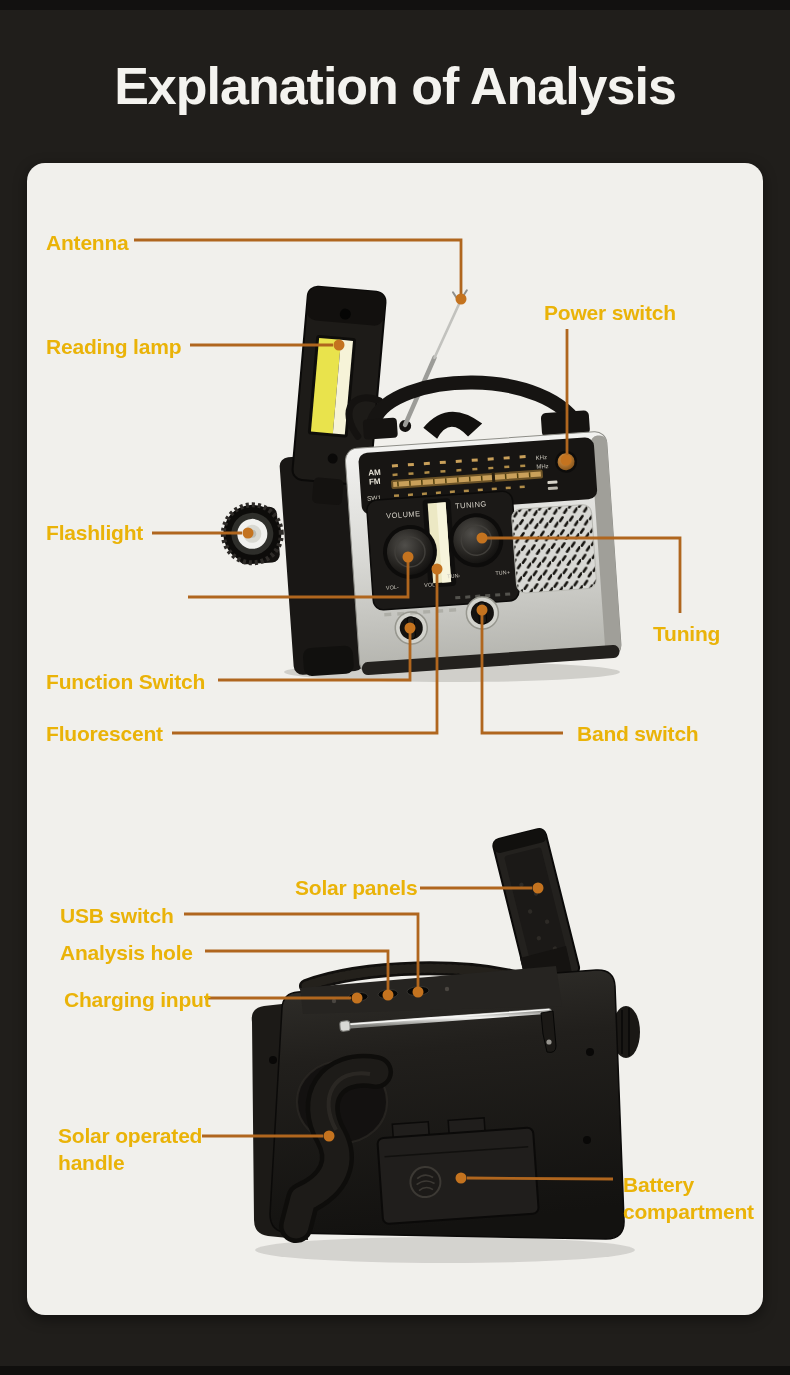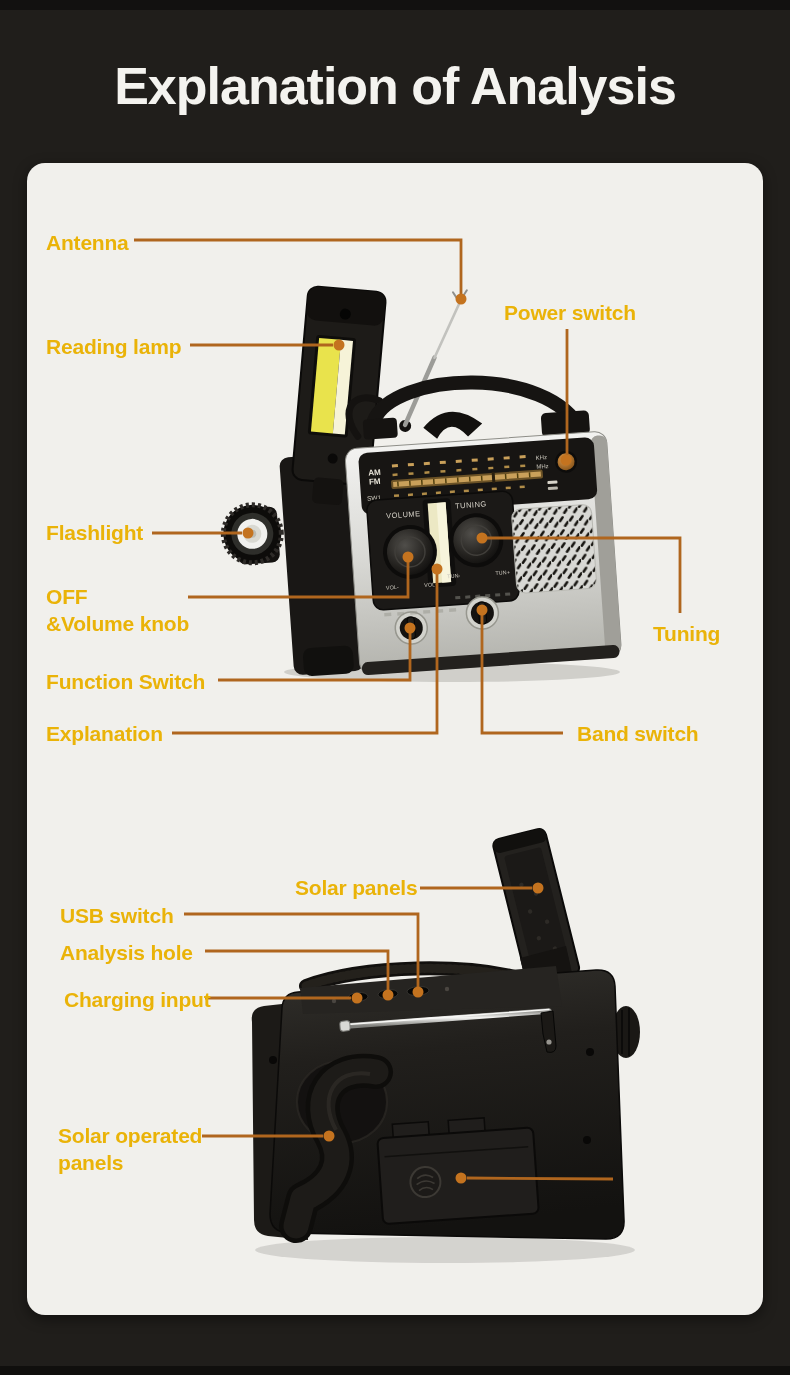--- a/index.html
+++ b/index.html
@@ -298,33 +298,33 @@
         <circle class="cd" cx="329" cy="1136" r="5.5"></circle>
     </g>
     <g>
       <polyline class="cl" points="467,1178 613,1179"></polyline>
         <circle class="cd" cx="461" cy="1178" r="5.5"></circle>
     </g>
   </svg>
 
   <div class="lbl" style="left:46px;top:229px">Antenna</div>
   <div class="lbl" style="left:46px;top:333px">Reading lamp</div>
-  <div class="lbl" style="left:504px;top:299px">Power switch</div>
+  <div class="lbl" style="left:544px;top:299px">Power switch</div>
   <div class="lbl" style="left:46px;top:519px">Flashlight</div>
-  <div class="lbl" style="left:46px;top:583px">
-    <div>OFF</div>
-    <div>&amp;Volume knob</div>
-  </div>
   <div class="lbl" style="left:46px;top:668px">Function Switch</div>
-  <div class="lbl" style="left:46px;top:720px">Explanation</div>
+  <div class="lbl" style="left:46px;top:720px">Fluorescent</div>
   <div class="lbl" style="left:653px;top:620px">Tuning</div>
   <div class="lbl" style="left:577px;top:720px">Band switch</div>
 
   <div class="lbl" style="left:295px;top:874px">Solar panels</div>
   <div class="lbl" style="left:60px;top:902px">USB switch</div>
   <div class="lbl" style="left:60px;top:939px">Analysis hole</div>
   <div class="lbl" style="left:64px;top:986px">Charging input</div>
   <div class="lbl" style="left:58px;top:1122px">
     <div>Solar operated</div>
-    <div>panels</div>
+    <div>handle</div>
   </div>
+  <div class="lbl" style="left:623px;top:1171px">
+    <div>Battery</div>
+    <div>compartment</div>
+  </div>
 
 </div>
 
 </body></html>

